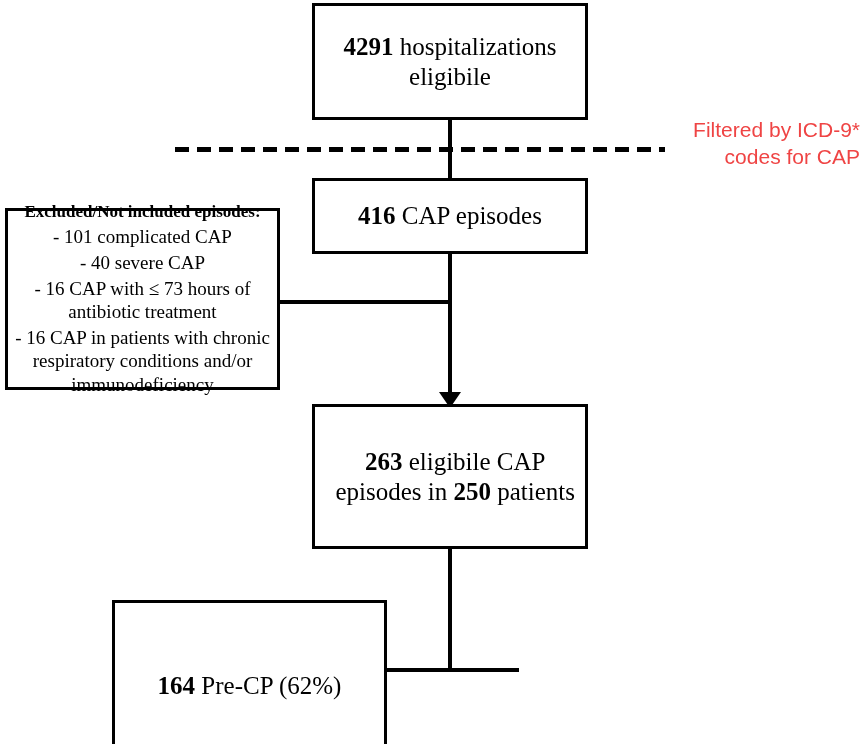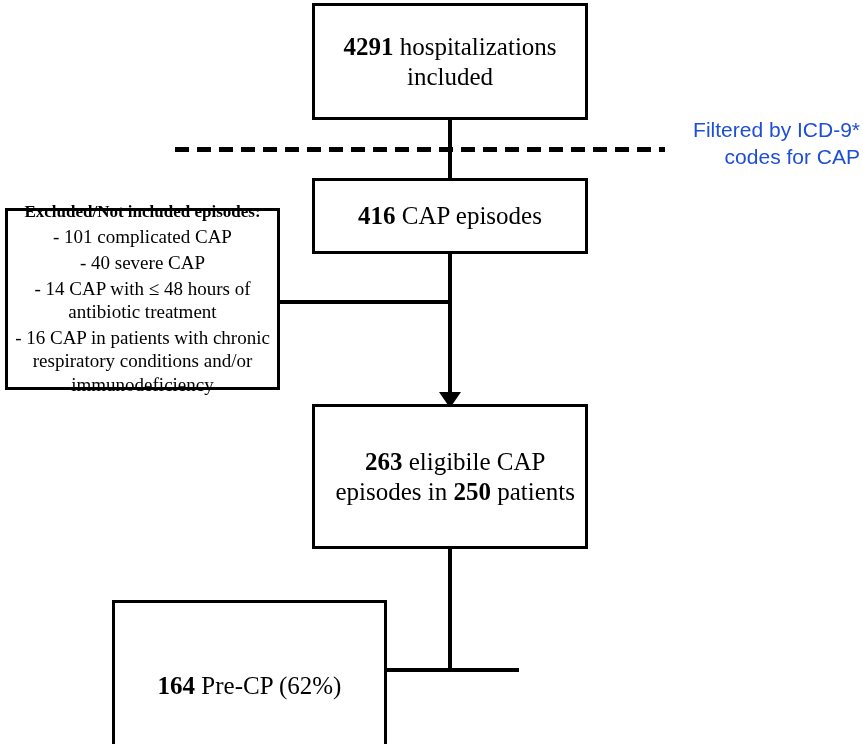--- a/index.html
+++ b/index.html
@@ -116,32 +116,32 @@
   
   #filter-label {
     position: absolute;
     left: 660px;
     top: 116px;
     width: 200px;
     text-align: right;
     font-family: "Liberation Sans", "DejaVu Sans", sans-serif;
     font-size: 21px;
     line-height: 1.3;
-    color: #1d4ed8;
+    color: #ef4444;
     white-space: pre-line;
   }
 </style>
 </head>
 <body>
 
 <div id="flowchart">
 
   <div class="node" id="node-total">
     <div class="txt"><b>4291</b> <span>hospitalizations
-included</span></div>
+eligibile</span></div>
   </div>
 
   <div class="line-v" id="trunk-1"></div>
 
   <div id="filter-line"></div>
 
   <div id="filter-label">Filtered by ICD-9*
 codes for CAP</div>
 
   <div class="node" id="node-cap">
@@ -151,21 +151,21 @@
   <div class="line-v" id="trunk-2"></div>
 
   <div class="line-h" id="excl-connector"></div>
 
   <div id="arrowhead"></div>
 
   <div class="node" id="node-excluded">
     <div class="ex-title">Excluded/Not included episodes:</div>
     <div class="ex-item">- 101 complicated CAP</div>
     <div class="ex-item">- 40 severe CAP</div>
-    <div class="ex-item">- 14 CAP with ≤ 48 hours of antibiotic treatment</div>
+    <div class="ex-item">- 16 CAP with ≤ 73 hours of antibiotic treatment</div>
     <div class="ex-item">- 16 CAP in patients with chronic respiratory conditions and/or immunodeficiency</div>
   </div>
 
   <div class="node" id="node-eligible">
     <div class="txt"><b>263</b> <span>eligibile CAP</span>
 <span>episodes in</span> <b>250</b> <span>patients</span></div>
   </div>
 
   <div class="line-v" id="trunk-3"></div>
 

